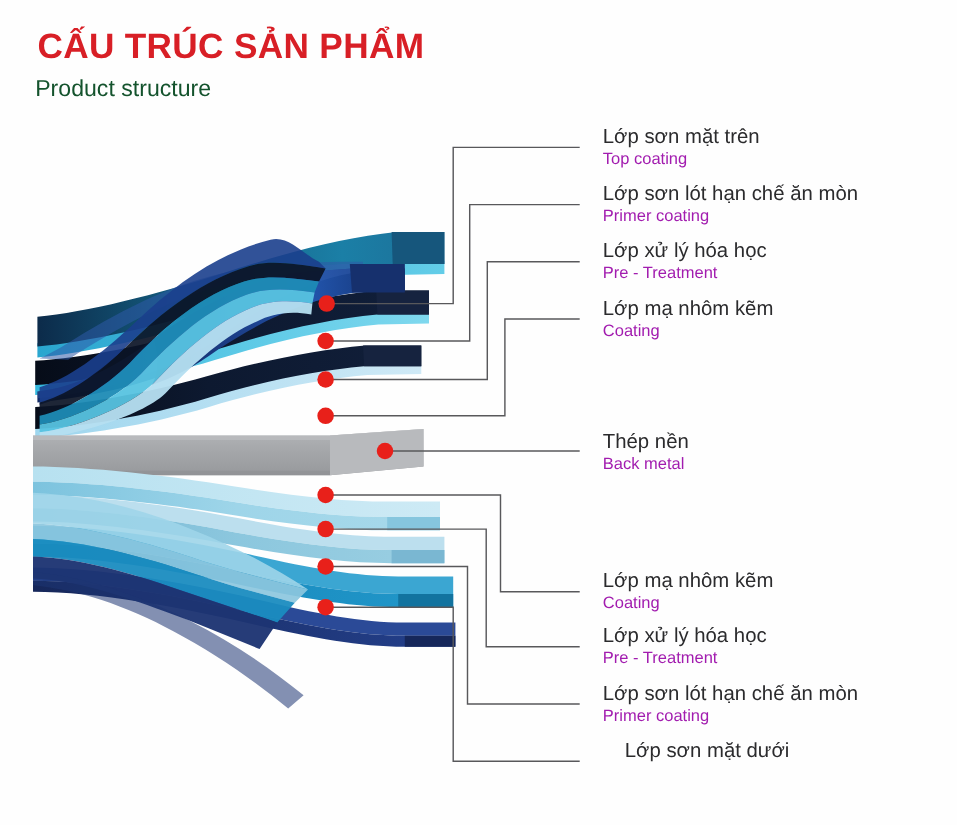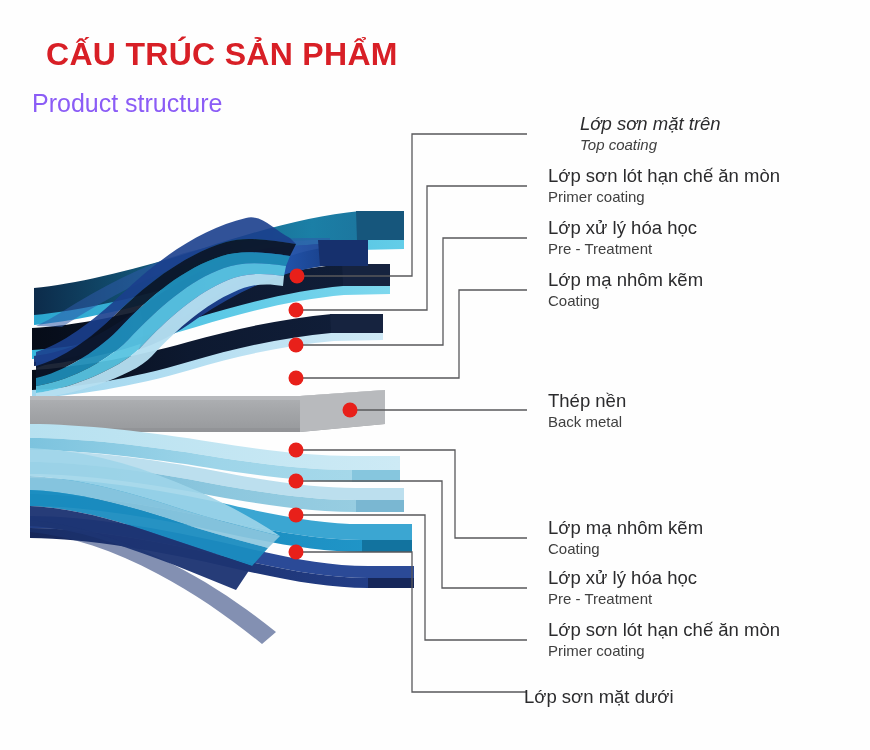--- a/index.html
+++ b/index.html
@@ -26,28 +26,28 @@
     left: 30px;
     top: 22px;
   }
   .title-vi {
     font-family: "Liberation Sans", sans-serif;
     font-size: 32px;
     font-weight: bold;
     letter-spacing: 0.3px;
     color: #d81f26;
     line-height: 1.05;
-    margin: 16px;
+    margin: 4px;
     white-space: nowrap;
   }
   .title-en {
     font-family: "Liberation Sans", sans-serif;
-    font-size: 25px;
+    font-size: 21px;
     font-weight: 400;
-    color: #8b5cf6;
+    color: #14532d;
     line-height: 1.2;
     margin: 8px 0 0 2px;
     white-space: nowrap;
   }
   
   .stage {
     position: absolute;
     left: 0;
     top: 0;
     width: 870px;
@@ -66,21 +66,21 @@
     font-size: 18.5px;
     font-weight: 400;
     color: #2b2b2d;
     line-height: 1.25;
     display: block;
   }
   .label .en {
     font-family: "Liberation Sans", sans-serif;
     font-size: 15px;
     font-weight: 400;
-    color: #404040;
+    color: #a21caf;
     line-height: 1.25;
     display: block;
     margin-top: 1px;
   }
 </style>
 </head>
 <body>
 
 <div id="page">
 
@@ -344,21 +344,21 @@
         <circle cx="296" cy="378" r="7.5" fill="#e8201a"></circle>
         <circle cx="350" cy="410" r="7.5" fill="#e8201a"></circle>
         <circle cx="296" cy="450" r="7.5" fill="#e8201a"></circle>
         <circle cx="296" cy="481" r="7.5" fill="#e8201a"></circle>
         <circle cx="296" cy="515" r="7.5" fill="#e8201a"></circle>
         <circle cx="296" cy="552" r="7.5" fill="#e8201a"></circle>
       </g>
     </svg>
   </div>
 
-  <div class="label" style="left:580px; top:112px;font-style:italic;">
+  <div class="label" style="left:548px; top:112px;">
     <span class="vi">Lớp sơn mặt trên</span>
     <span class="en">Top coating</span>
   </div>
 
   <div class="label" style="left:548px; top:164px;">
     <span class="vi">Lớp sơn lót hạn chế ăn mòn</span>
     <span class="en">Primer coating</span>
   </div>
 
   <div class="label" style="left:548px; top:216px;">
@@ -384,17 +384,17 @@
   <div class="label" style="left:548px; top:566px;">
     <span class="vi">Lớp xử lý hóa học</span>
     <span class="en">Pre - Treatment</span>
   </div>
 
   <div class="label" style="left:548px; top:618px;">
     <span class="vi">Lớp sơn lót hạn chế ăn mòn</span>
     <span class="en">Primer coating</span>
   </div>
 
-  <div class="label" style="left:524px; top:670px;margin-top:15px;">
+  <div class="label" style="left:568px; top:670px;">
     <span class="vi">Lớp sơn mặt dưới</span>
   </div>
 
 </div>
 
 </body></html>

